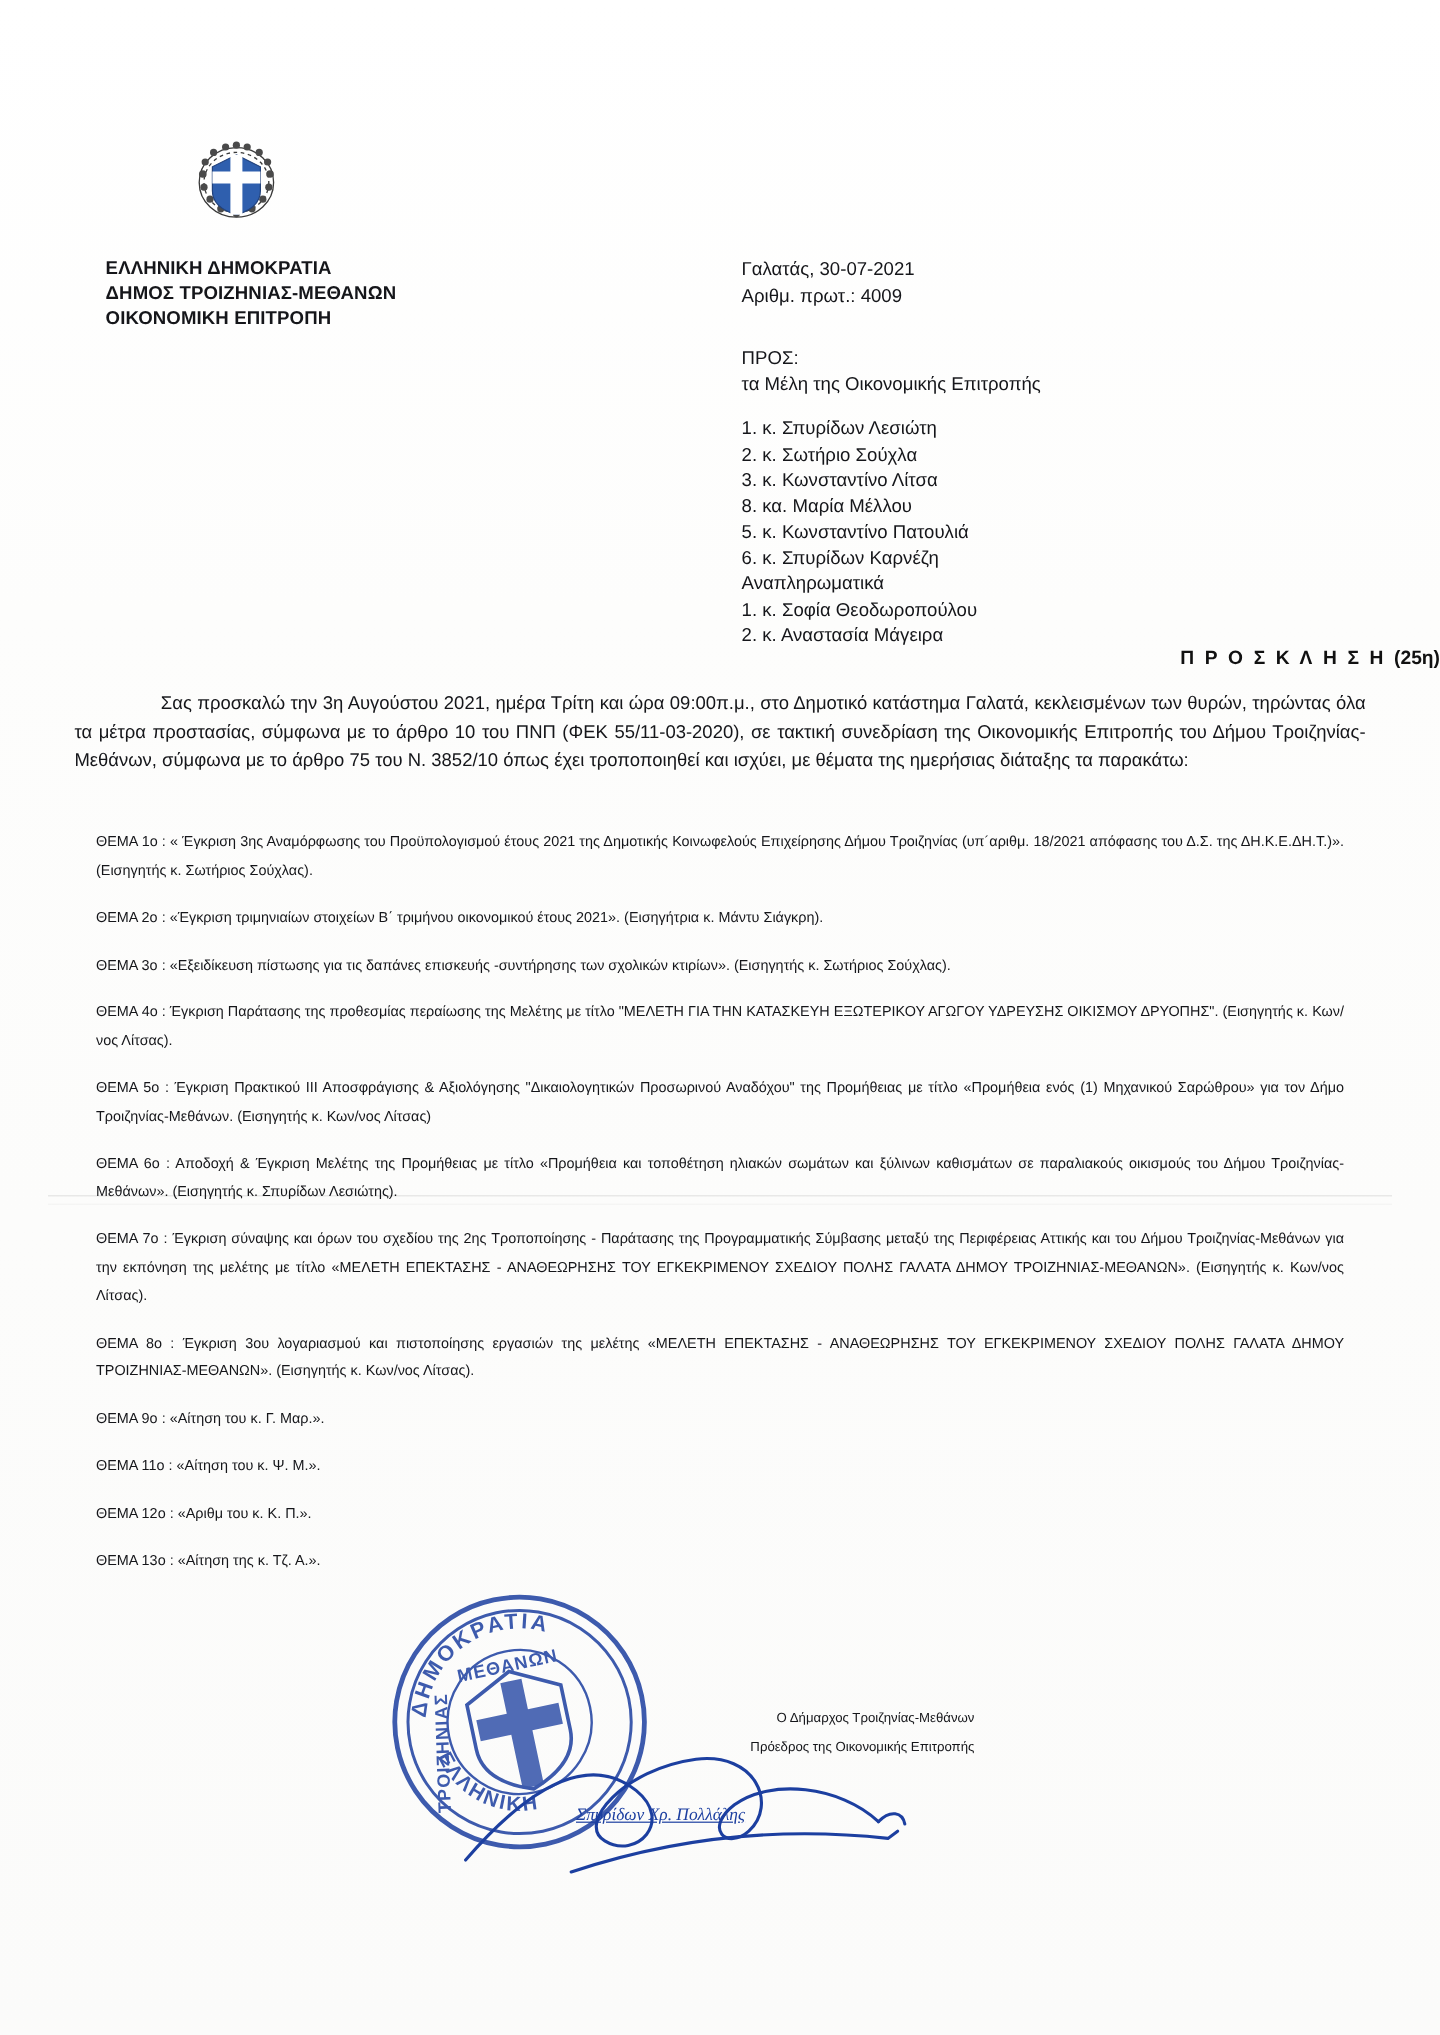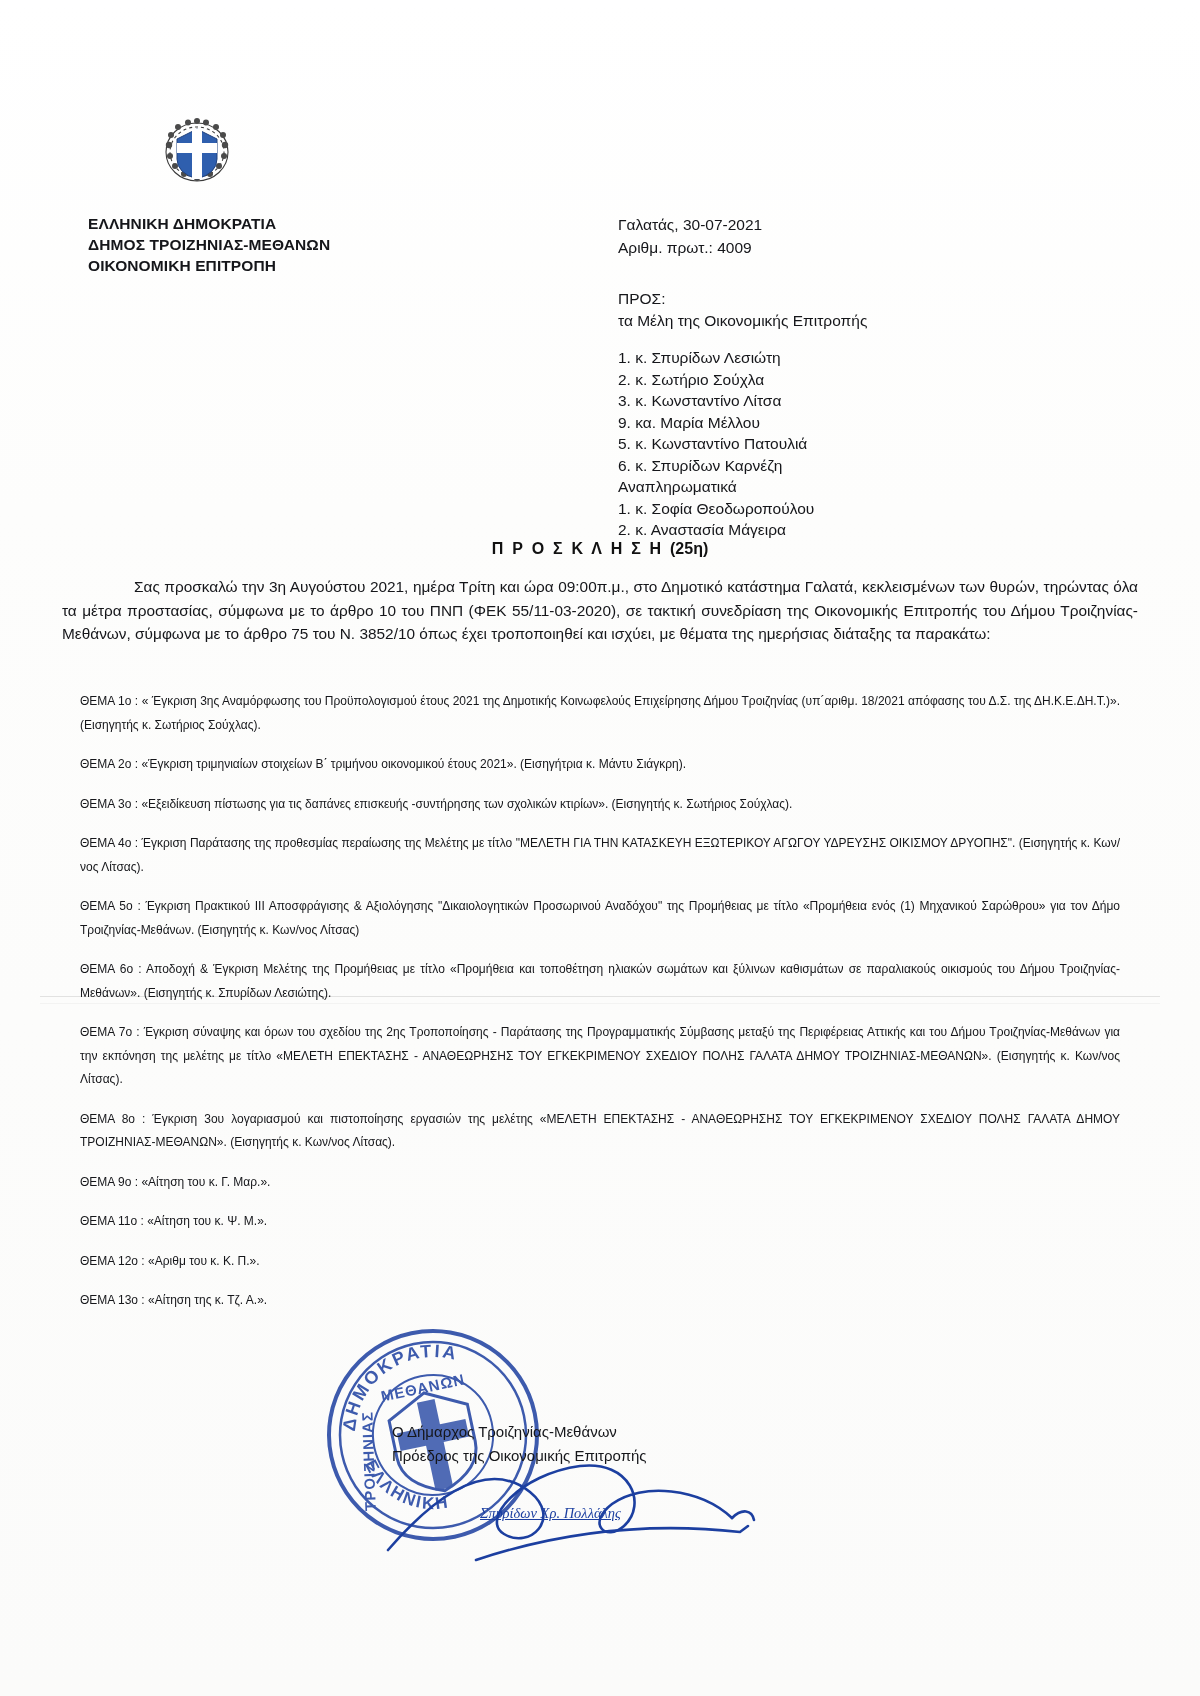--- a/index.html
+++ b/index.html
@@ -75,21 +75,21 @@
     font-size: 15.5px;
     line-height: 21.5px;
     color: #15161a;
   }
   .recipients .lead { margin-bottom: 16px; }
 
   .title {
     position: absolute;
     top: 540px;
     left: 0; right: 0;
-    text-align: center;
+    text-align: right;
     font-size: 16px;
     font-weight: 700;
     letter-spacing: 2.2px;
     color: #111;
   }
   .title .num { letter-spacing: 0; font-weight: 700; }
 
   .intro {
     position: absolute;
     left: 62px;
@@ -116,22 +116,22 @@
     color: #15161a;
   }
   .item .lbl { white-space: nowrap; }
 
   
   .sign-block {
     position: absolute;
     left: 392px;
     top: 1420px;
     width: 420px;
-    text-align: left;
-    font-size: 15px;
+    text-align: right;
+    font-size: 11px;
     line-height: 24px;
     color: #15161a;
   }
   .sign-name {
     position: absolute;
     left: 480px;
     top: 1505px;
     font-size: 14.5px;
     color: #1c3fa0;
     font-family: "Liberation Serif", serif;
@@ -208,21 +208,21 @@
     <div>Γαλατάς, 30-07-2021</div>
     <div>Αριθμ. πρωτ.: 4009</div>
   </div>
 
   <div class="recipients">
     <div>ΠΡΟΣ:</div>
     <div class="lead">τα Μέλη της Οικονομικής Επιτροπής</div>
     <div>1. κ. Σπυρίδων Λεσιώτη</div>
     <div>2. κ. Σωτήριο Σούχλα</div>
     <div>3. κ. Κωνσταντίνο Λίτσα</div>
-    <div>9. κα. Μαρία Μέλλου</div>
+    <div>8. κα. Μαρία Μέλλου</div>
     <div>5. κ. Κωνσταντίνο Πατουλιά</div>
     <div>6. κ. Σπυρίδων Καρνέζη</div>
     <div>Αναπληρωματικά</div>
     <div>1. κ. Σοφία Θεοδωροπούλου</div>
     <div>2. κ. Αναστασία Μάγειρα</div>
   </div>
 
   <div class="title">
     <span>Π Ρ Ο Σ Κ Λ Η Σ Η</span>
     <span class="num">(25η)</span>

